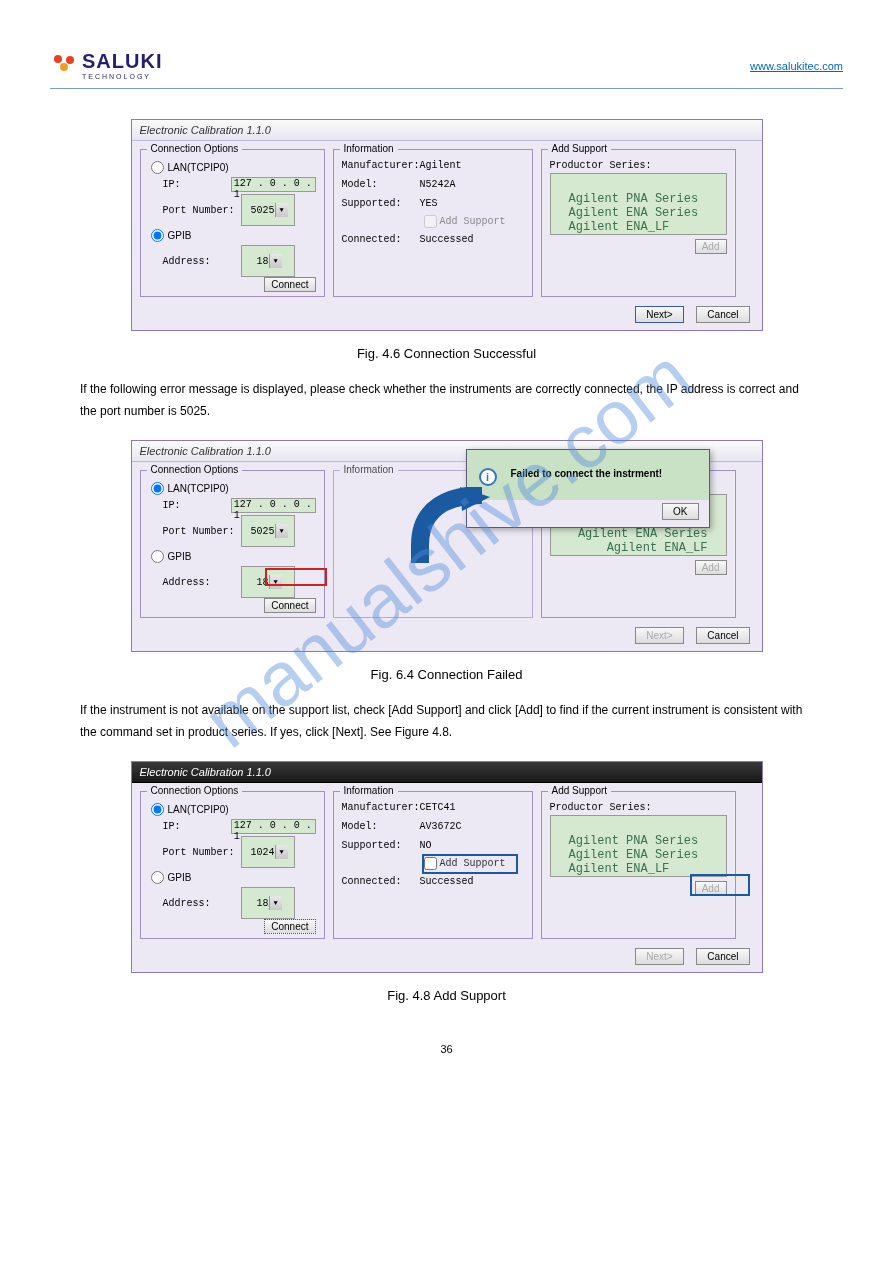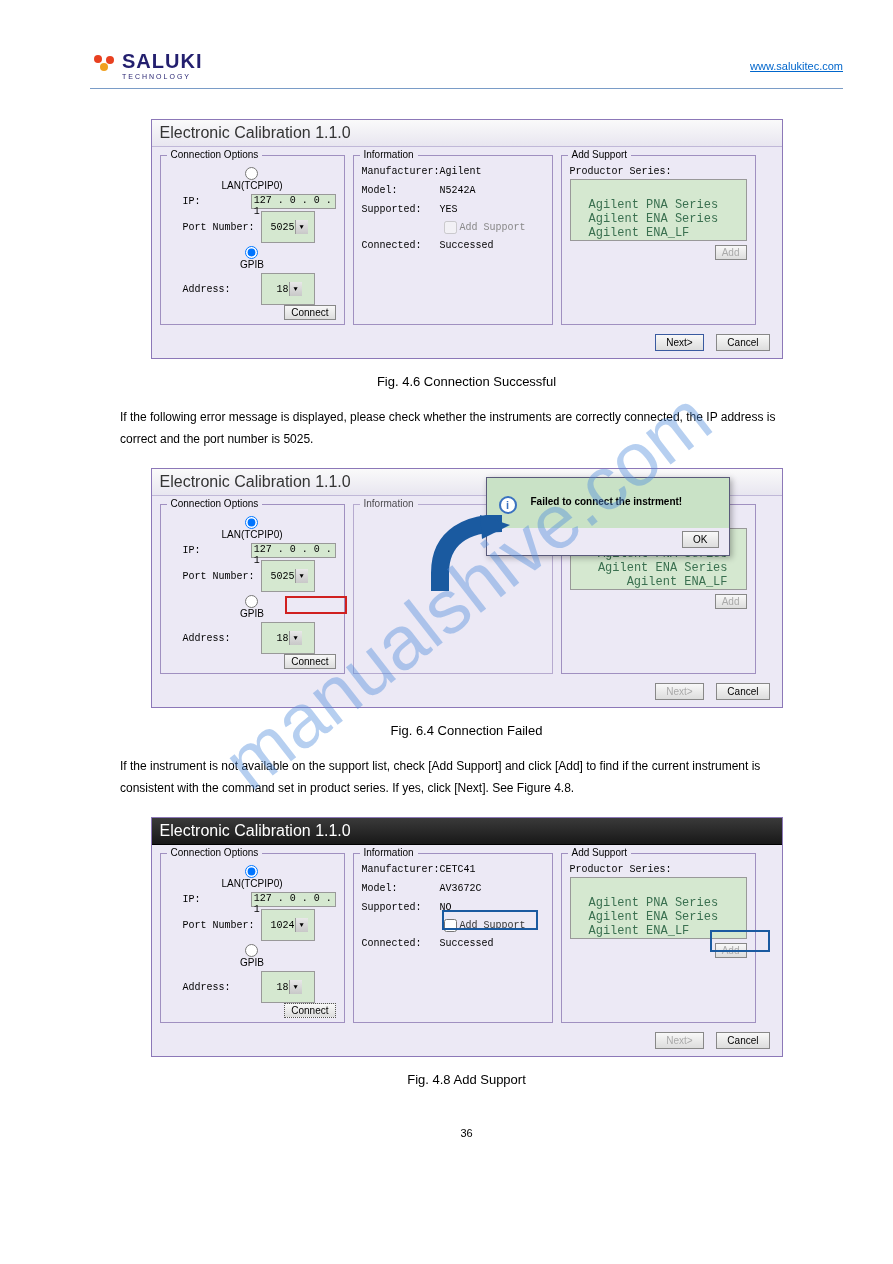--- a/index.html
+++ b/index.html
@@ -7,21 +7,20 @@
     margin: 0;
     padding: 0;
     font-family: Arial, sans-serif;
     background: #fff;
     width: 893px;
     position: relative;
   }
   .page {
     padding: 50px 50px 40px 50px;
     position: relative;
-    margin-left: 40px;
   }
   .header {
     display: flex;
     align-items: center;
     border-bottom: 1px solid #7a9cc7;
     padding-bottom: 8px;
     margin-bottom: 30px;
   }
   .logo {
     display: flex;
@@ -63,22 +62,23 @@
     width: 632px;
     border: 1px solid #8c78b8;
     background: #ece9f5;
     font-family: "Tahoma", sans-serif;
     font-size: 10px;
   }
   .dialog-title {
     background: linear-gradient(#fafafa, #e8e6f0);
     border-bottom: 1px solid #c0b8d8;
     padding: 4px 8px;
-    font-size: 16px;
+    font-size: 11px;
     color: #333;
+    font-style: italic;
   }
   .dialog-body {
     padding: 8px;
     display: flex;
     gap: 8px;
   }
   .groupbox {
     border: 1px solid #a090c0;
     background: #ece9f5;
     padding: 8px 8px 6px 8px;
@@ -100,21 +100,20 @@
     align-items: center;
     margin: 2px 0;
     font-family: "Courier New", monospace;
     font-size: 10px;
   }
   .row label { width: 78px; }
   .radio-row {
     display: flex;
     align-items: center;
     margin: 3px 0;
-    flex-direction: column;
   }
   .radio-row input { margin: 0 4px 0 2px; }
   .ip-input {
     background: #d5e8d0;
     border: 1px solid #999;
     width: 96px;
     height: 15px;
     font-family: "Courier New", monospace;
     font-size: 10px;
     padding: 0 2px;

